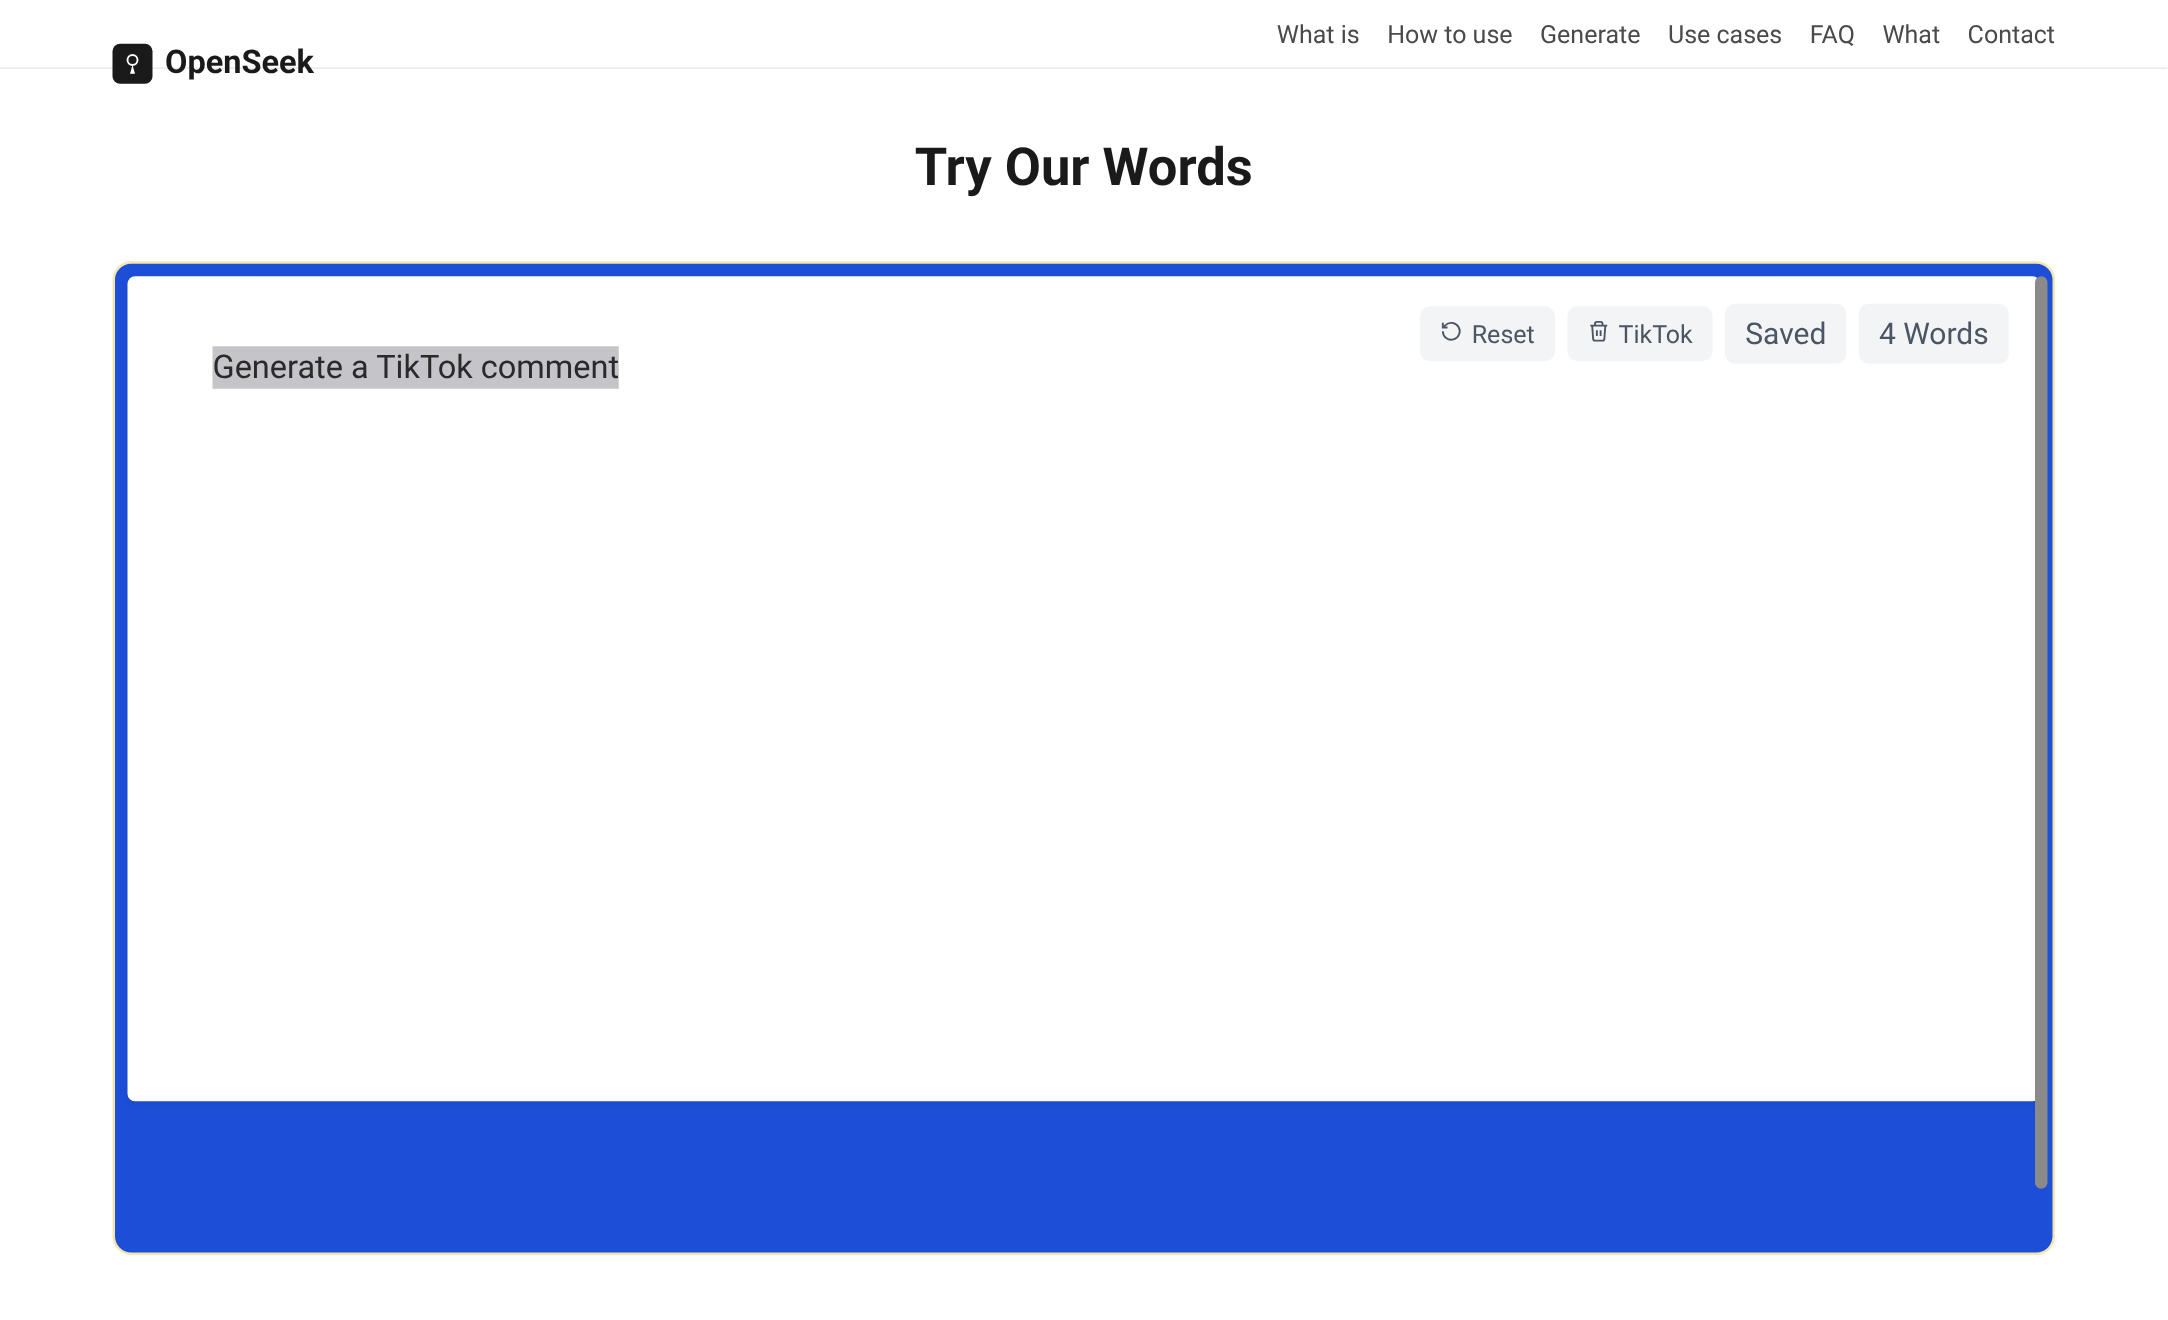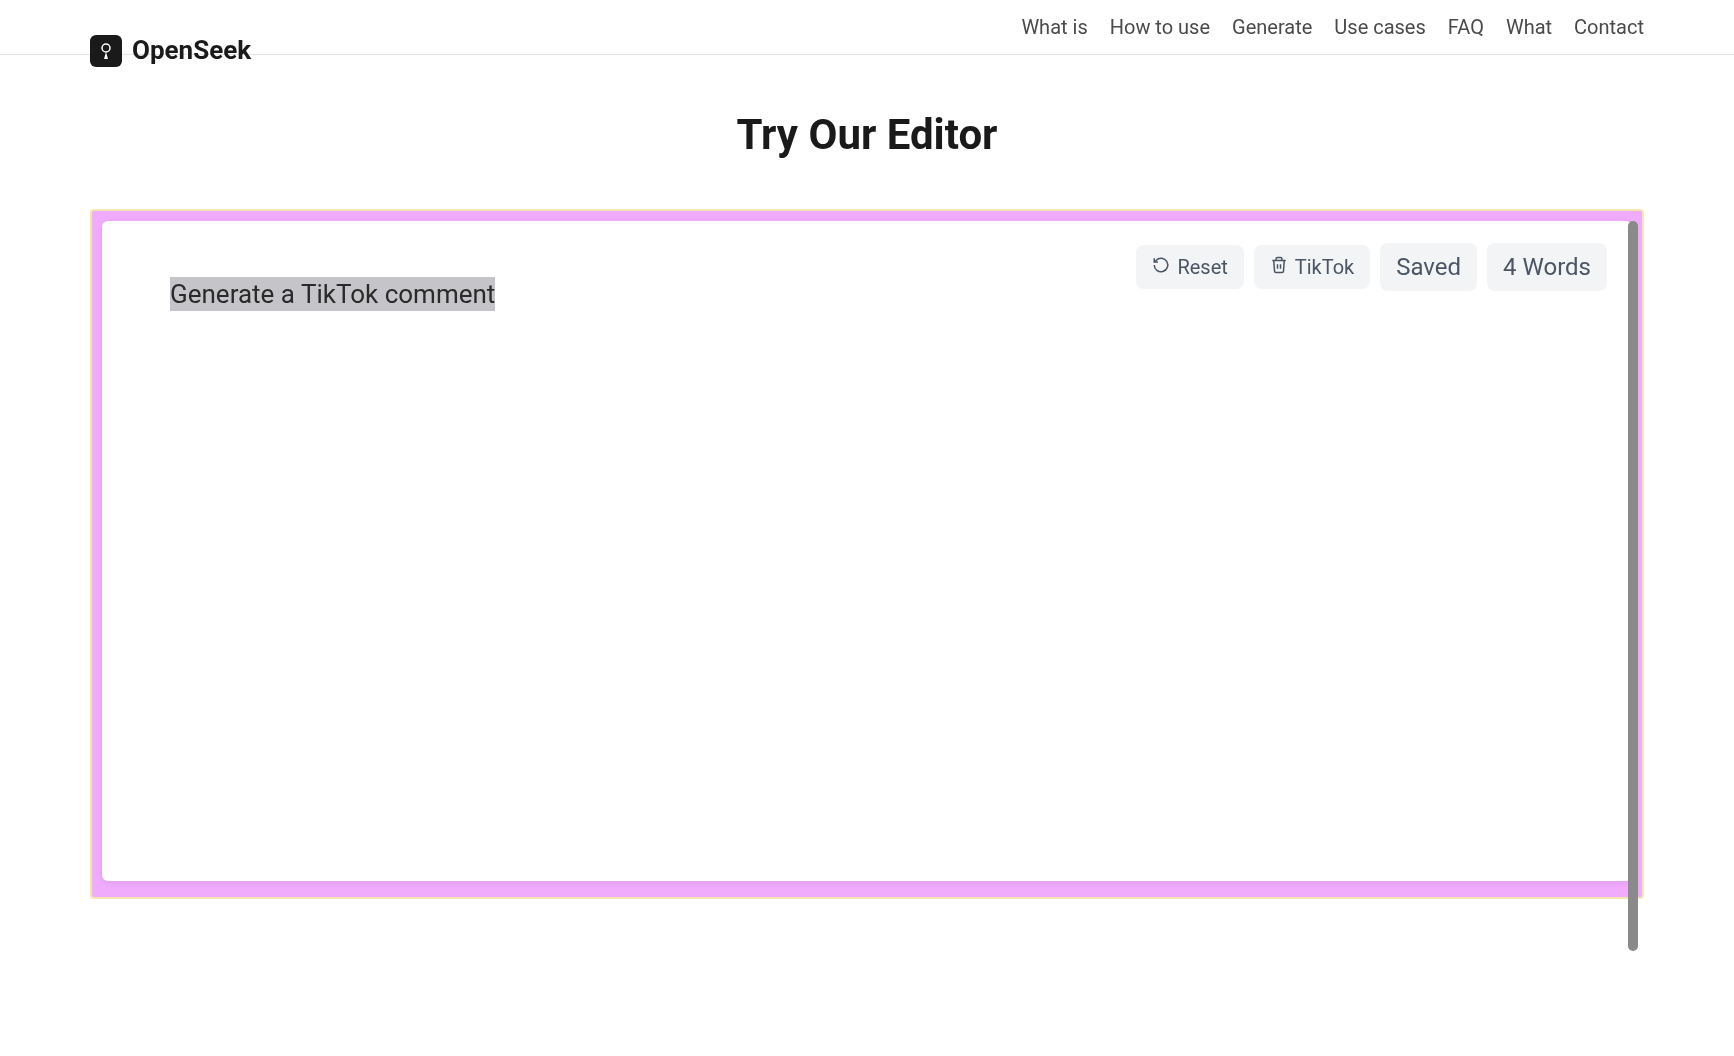--- a/index.html
+++ b/index.html
@@ -73,25 +73,25 @@
     .page-title {
       font-size: 42px;
       font-weight: 700;
       color: #1a1a1a;
       margin-bottom: 50px;
     }
     
     .editor-wrapper {
       margin: 0 90px;
       border: 2px solid #f3e6b0;
-      border-radius: 4px;
-      background: #f0abfc;
+      border-radius: 15px;
+      background: #1d4ed8;
       padding: 10px;
       position: relative;
-      height: 690px;
+      height: 795px;
     }
     
     .editor-panel {
       background: #ffffff;
       border-radius: 6px;
       height: 660px;
       position: relative;
       box-shadow: 0 2px 8px rgba(0,0,0,0.06);
     }
     
@@ -175,21 +175,21 @@
     <a class="nav-item">How to use</a>
     <a class="nav-item">Generate</a>
     <a class="nav-item">Use cases</a>
     <a class="nav-item">FAQ</a>
     <a class="nav-item">What</a>
     <a class="nav-item">Contact</a>
   </nav>
 </div>
 
 <div class="main-content">
-  <h1 class="page-title">Try Our Editor</h1>
+  <h1 class="page-title">Try Our Words</h1>
 
   <div class="editor-wrapper">
     <div class="editor-panel">
       <div class="editor-toolbar">
         <button class="toolbar-btn">
           <span>
             <svg viewBox="0 0 24 24" fill="none" stroke="#4b5563" stroke-width="2">
               <path d="M3 12a9 9 0 1 0 2.6-6.3L3 8"></path>
               <path d="M3 3v5h5"></path>
             </svg>

